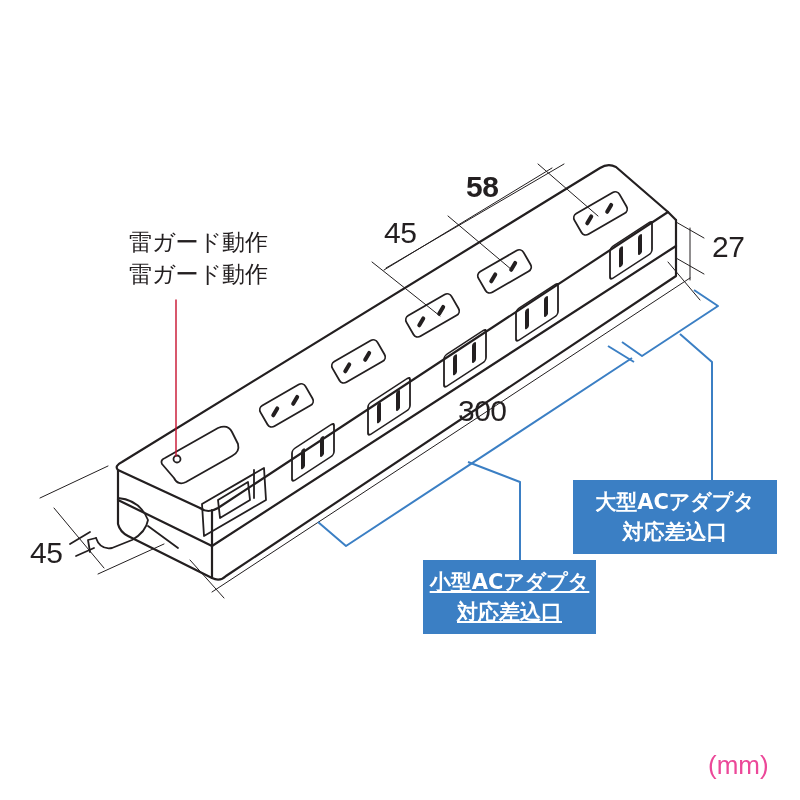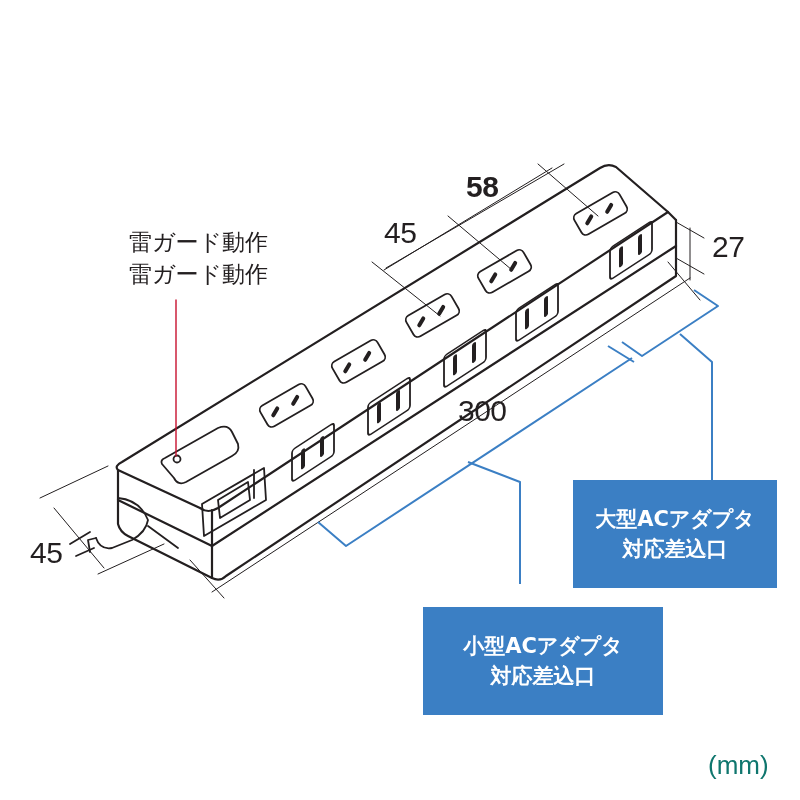--- a/index.html
+++ b/index.html
@@ -4,23 +4,23 @@
 <style>
   html, body { margin:0; padding:0; background:#ffffff; }
   #stage { position:relative; width:800px; height:800px; background:#ffffff; overflow:hidden;
     font-family:"DejaVu Sans","Liberation Sans",sans-serif; color:#231f20; }
   svg.drawing { position:absolute; left:0; top:0; }
   .dim { position:absolute; font-family:"Liberation Sans","DejaVu Sans",sans-serif; font-size:30px; line-height:1; color:#231f20; letter-spacing:-0.5px; }
   .lamp-label { position:absolute; left:88px; top:226px; width:180px; text-align:right;
     font-size:23px; line-height:32px; color:#231f20; }
   .lamp-label span { display:block; }
   .callout { position:absolute; background:#3b7fc4; color:#ffffff; text-align:center;
-    font-size:21px; font-weight:bold; line-height:30px; padding:24px 0; }
+    font-size:21px; font-weight:bold; line-height:30px; padding:7px 0; }
   .callout span { display:block; }
-  .unit { position:absolute; left:708px; top:750px; font-size:26px; font-family:"Liberation Sans","DejaVu Sans",sans-serif; color:#0f766e; }
+  .unit { position:absolute; left:708px; top:750px; font-size:26px; font-family:"Liberation Sans","DejaVu Sans",sans-serif; color:#ec4899; }
 </style>
 </head>
 <body>
 
 <div id="stage">
 
   <svg class="drawing" width="800" height="800" viewBox="0 0 800 800" fill="none" stroke="#231f20" stroke-linecap="round" stroke-linejoin="round">
 
     <g stroke-width="2.2">
 
@@ -152,19 +152,19 @@
 
   <div class="lamp-label">
     <span>雷ガード動作</span>
     <span>雷ガード動作</span>
   </div>
 
   <div class="callout" style="left:573px;top:480px;width:204px;">
     <span>大型ACアダプタ</span>
     <span>対応差込口</span>
   </div>
-  <div class="callout" style="left:423px;top:607px;width:240px;">
+  <div class="callout" style="left:423px;top:560px;width:173px;text-decoration:underline;">
     <span>小型ACアダプタ</span>
     <span>対応差込口</span>
   </div>
 
   <div class="unit">(mm)</div>
 </div>
 
 </body></html>

